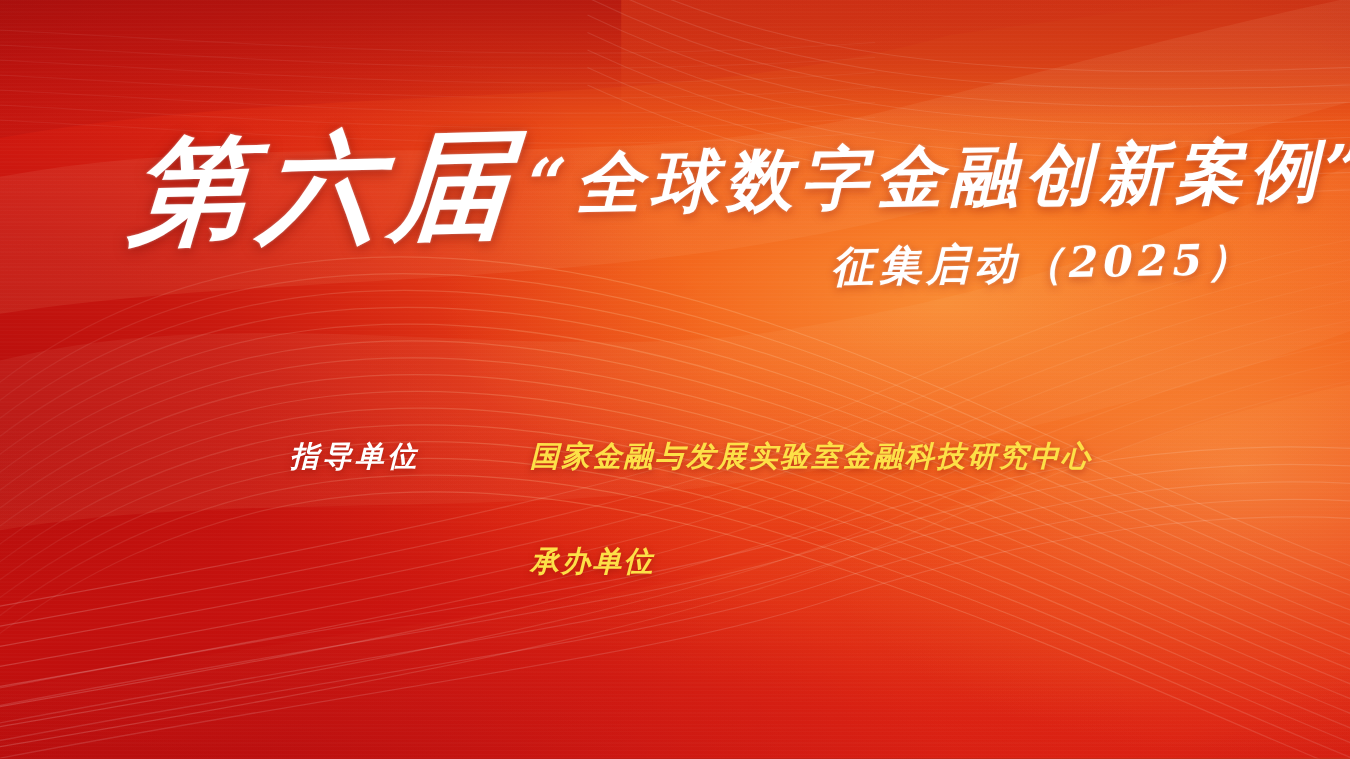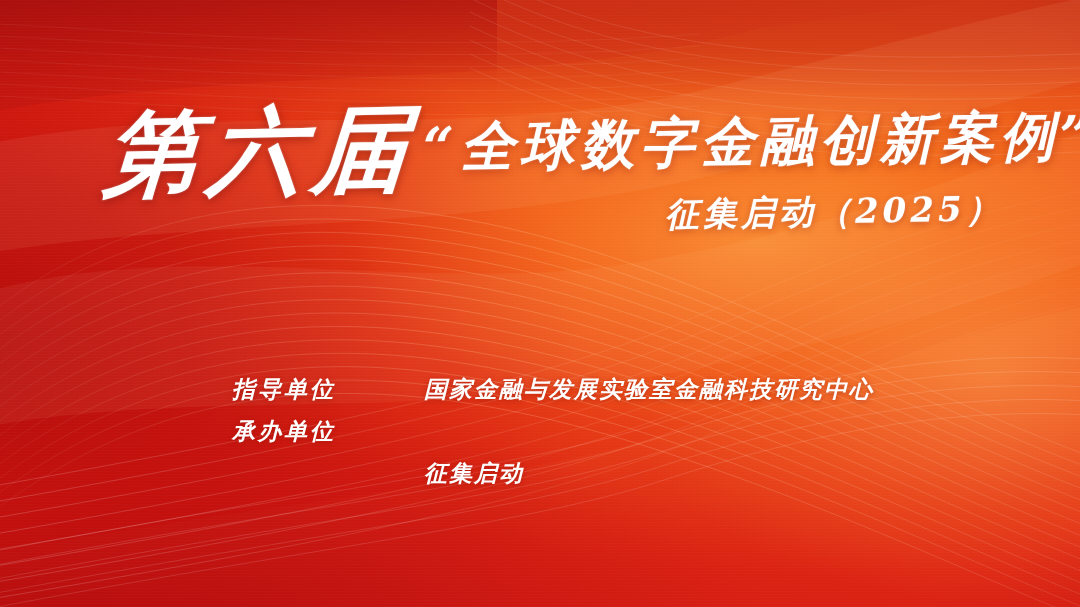--- a/index.html
+++ b/index.html
@@ -102,21 +102,21 @@
     letter-spacing:4px;
     color:#fff;
     line-height:1;
     white-space:nowrap;
     text-shadow:0 2px 7px rgba(150,26,8,.45), 0 0 2px rgba(255,255,255,.4);
     transform:rotate(-1deg);
   }
 
   .credits{
     position:absolute;
-    left:232px;top:374px;
+    left:232px;top:350px;
   }
   .credit-row{
     display:flex;
     align-items:baseline;
     height:42px;
   }
   .credit-label{
     width:192px;
     flex:0 0 192px;
     font-family:"DejaVu Serif","Liberation Serif",serif;
@@ -127,21 +127,21 @@
     color:#fff;
     white-space:nowrap;
     text-shadow:0 1px 5px rgba(140,18,8,.5);
   }
   .credit-value{
     font-family:"DejaVu Serif","Liberation Serif",serif;
     font-size:23px;
     font-weight:600;
     font-style:italic;
     letter-spacing:2px;
-    color:#ffffff;
+    color:#fde047;
     white-space:nowrap;
     text-shadow:0 1px 5px rgba(140,18,8,.5);
   }
   .credit-label:empty{visibility:hidden;}
 </style>
 </head>
 <body>
 
 <div id="poster">
 
@@ -258,24 +258,23 @@
     </div>
 
     <div class="credits">
 
       <div class="credit-row">
         <div class="credit-label">指导单位</div>
         <div class="credit-value">国家金融与发展实验室金融科技研究中心</div>
       </div>
 
       <div class="credit-row">
-        <div class="credit-label">承办单位</div>
       </div>
 
 
       <div class="credit-row">
         <div class="credit-label"></div>
-        <div class="credit-value">征集启动</div>
+        <div class="credit-value">承办单位</div>
       </div>
 
     </div>
   </div>
 </div>
 
 </body></html>

